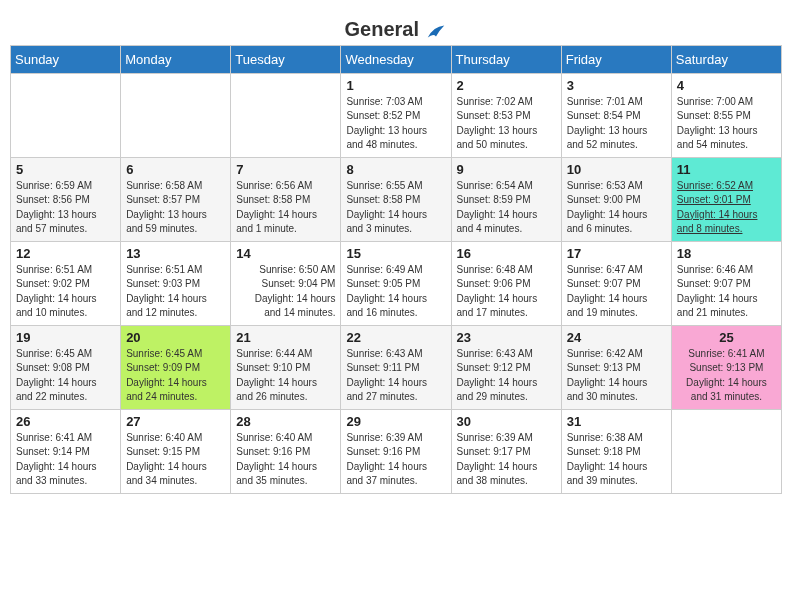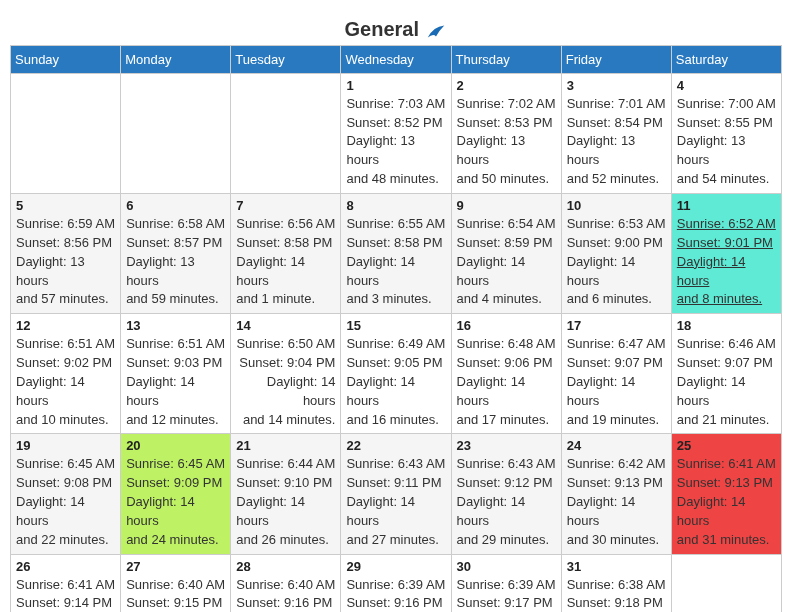--- a/index.html
+++ b/index.html
@@ -57,21 +57,21 @@
     .calendar tbody tr:nth-child(even) td {
       background: #f5f5f5;
     }
     .day-num {
       font-size: 13px;
       font-weight: bold;
       color: #222;
       margin-bottom: 2px;
     }
     .day-info {
-      font-size: 13px;
+      font-size: 10px;
       color: #333;
       line-height: 1.45;
     }
     .empty-cell {
       background: #fff !important;
     }
   </style>
 </head>
 <body>
 
@@ -279,21 +279,21 @@
 Daylight: 14 hours
 and 29 minutes.</div>
         </td>
         <td style="background: rgb(245, 245, 245);">
           <div class="day-num">24</div>
           <div class="day-info" style="white-space: pre-line;">Sunrise: 6:42 AM
 Sunset: 9:13 PM
 Daylight: 14 hours
 and 30 minutes.</div>
         </td>
-        <td style="background: #ef4444;">
+        <td style="background: #f9a8d4; text-align: center;">
           <div class="day-num">25</div>
           <div class="day-info" style="white-space: pre-line;">Sunrise: 6:41 AM
 Sunset: 9:13 PM
 Daylight: 14 hours
 and 31 minutes.</div>
         </td>
       </tr>
       <tr>
         <td>
           <div class="day-num">26</div>

